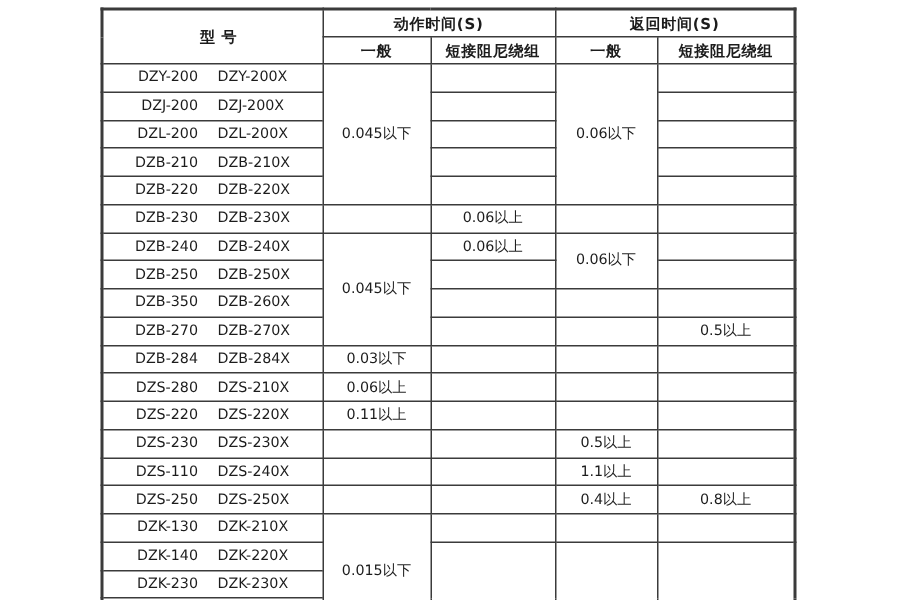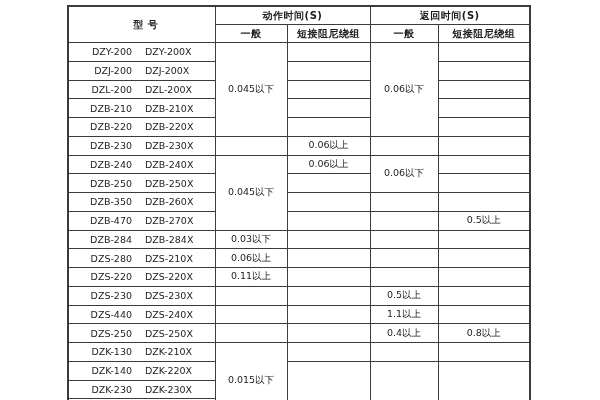--- a/index.html
+++ b/index.html
@@ -131,21 +131,21 @@
           <td class="value-cell"></td>
           <td class="value-cell"></td>
         </tr>
         <tr>
           <td class="model-cell"><span>DZB-350</span><span>DZB-260X</span></td>
           <td class="value-cell"></td>
           <td class="value-cell"></td>
           <td class="value-cell"></td>
         </tr>
         <tr>
-          <td class="model-cell"><span>DZB-470</span><span>DZB-270X</span></td>
+          <td class="model-cell"><span>DZB-270</span><span>DZB-270X</span></td>
           <td class="value-cell"></td>
           <td class="value-cell"></td>
           <td class="value-cell">0.5以上</td>
         </tr>
         <tr>
           <td class="model-cell"><span>DZB-284</span><span>DZB-284X</span></td>
           <td class="value-cell">0.03以下</td>
           <td class="value-cell"></td>
           <td class="value-cell"></td>
           <td class="value-cell"></td>
@@ -165,21 +165,21 @@
           <td class="value-cell"></td>
         </tr>
         <tr>
           <td class="model-cell"><span>DZS-230</span><span>DZS-230X</span></td>
           <td class="value-cell"></td>
           <td class="value-cell"></td>
           <td class="value-cell">0.5以上</td>
           <td class="value-cell"></td>
         </tr>
         <tr>
-          <td class="model-cell"><span>DZS-440</span><span>DZS-240X</span></td>
+          <td class="model-cell"><span>DZS-110</span><span>DZS-240X</span></td>
           <td class="value-cell"></td>
           <td class="value-cell"></td>
           <td class="value-cell">1.1以上</td>
           <td class="value-cell"></td>
         </tr>
         <tr>
           <td class="model-cell"><span>DZS-250</span><span>DZS-250X</span></td>
           <td class="value-cell"></td>
           <td class="value-cell"></td>
           <td class="value-cell">0.4以上</td>

